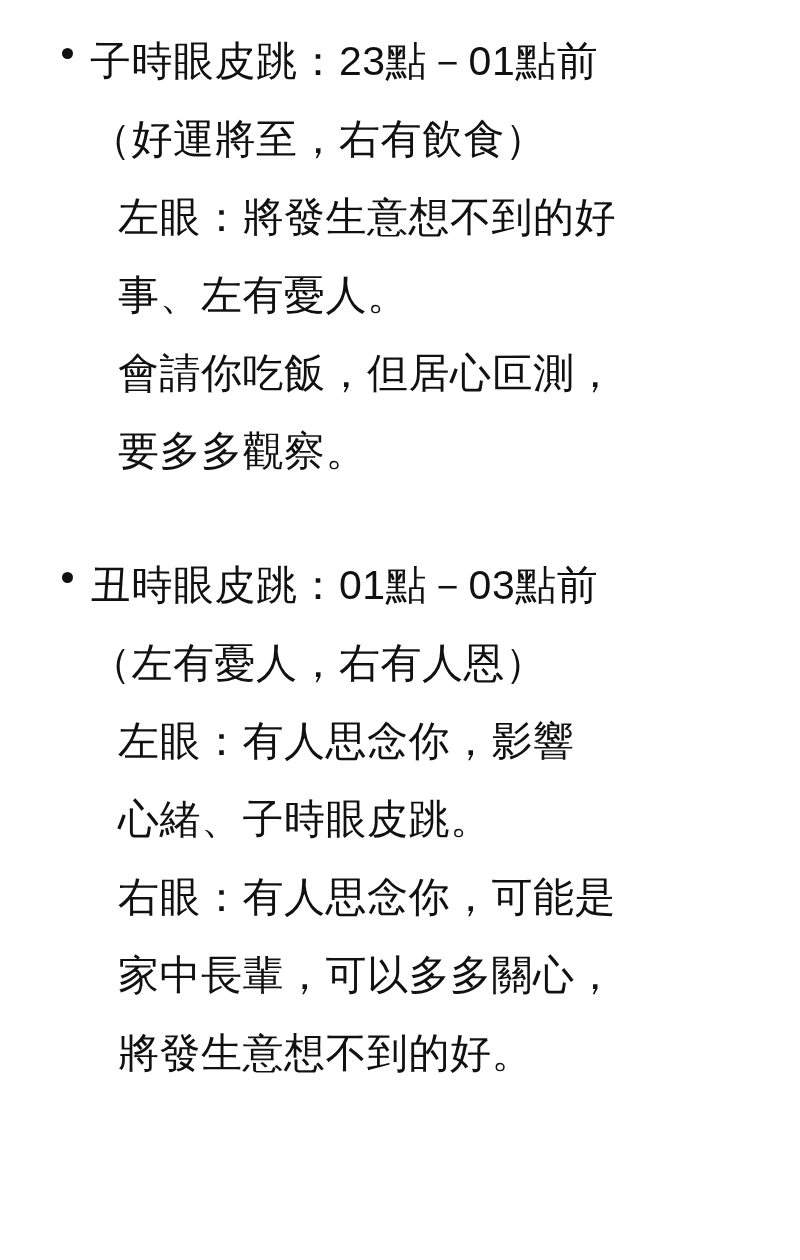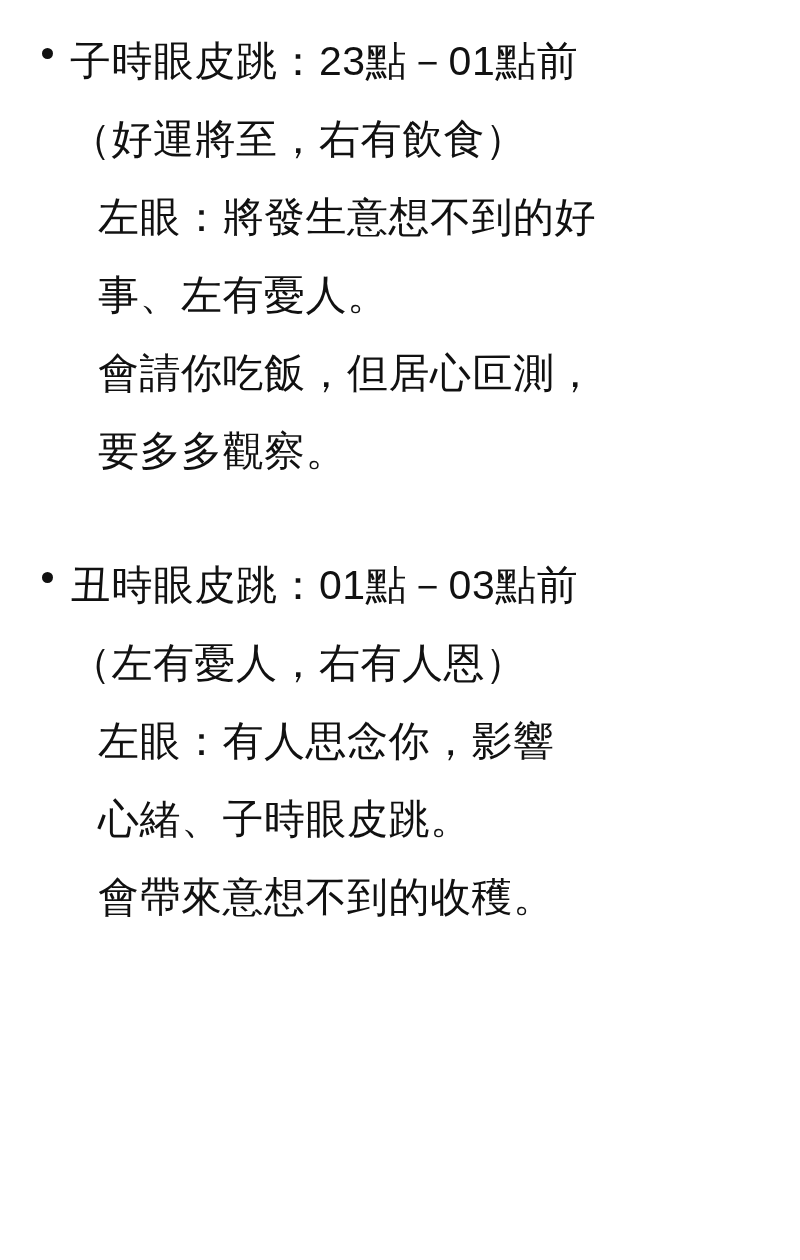--- a/index.html
+++ b/index.html
@@ -11,21 +11,21 @@
     width: 800px;
     height: 1260px;
     font-family: "Liberation Sans", "DejaVu Sans", sans-serif;
     color: #1a1a1a;
     overflow: hidden;
   }
   .page {
     width: 800px;
     height: 1260px;
     box-sizing: border-box;
-    padding: 22px 40px 0 24px;
+    padding: 22px 40px 0 44px;
     background: #ffffff;
   }
   .entry {
     display: flex;
     flex-direction: row;
     align-items: flex-start;
     margin-bottom: 56px;
   }
   .bullet-col {
     width: 46px;
@@ -82,17 +82,19 @@
 
   <div class="entry">
     <div class="bullet-col">
       <span class="bullet"></span>
     </div>
     <div class="body-col">
       <div class="line head">丑時眼皮跳：01點－03點前</div>
       <div class="line head">（左有憂人，右有人恩）</div>
       <div class="line sub">左眼：有人思念你，影響</div>
       <div class="line sub">心緒、子時眼皮跳。</div>
-      <div class="line sub">會帶來意想不到的收穫。</div>
+      <div class="line sub">右眼：有人思念你，可能是</div>
+      <div class="line sub">家中長輩，可以多多關心，</div>
+      <div class="line sub">將發生意想不到的好。</div>
     </div>
   </div>
 
 </div>
 
 </body></html>

